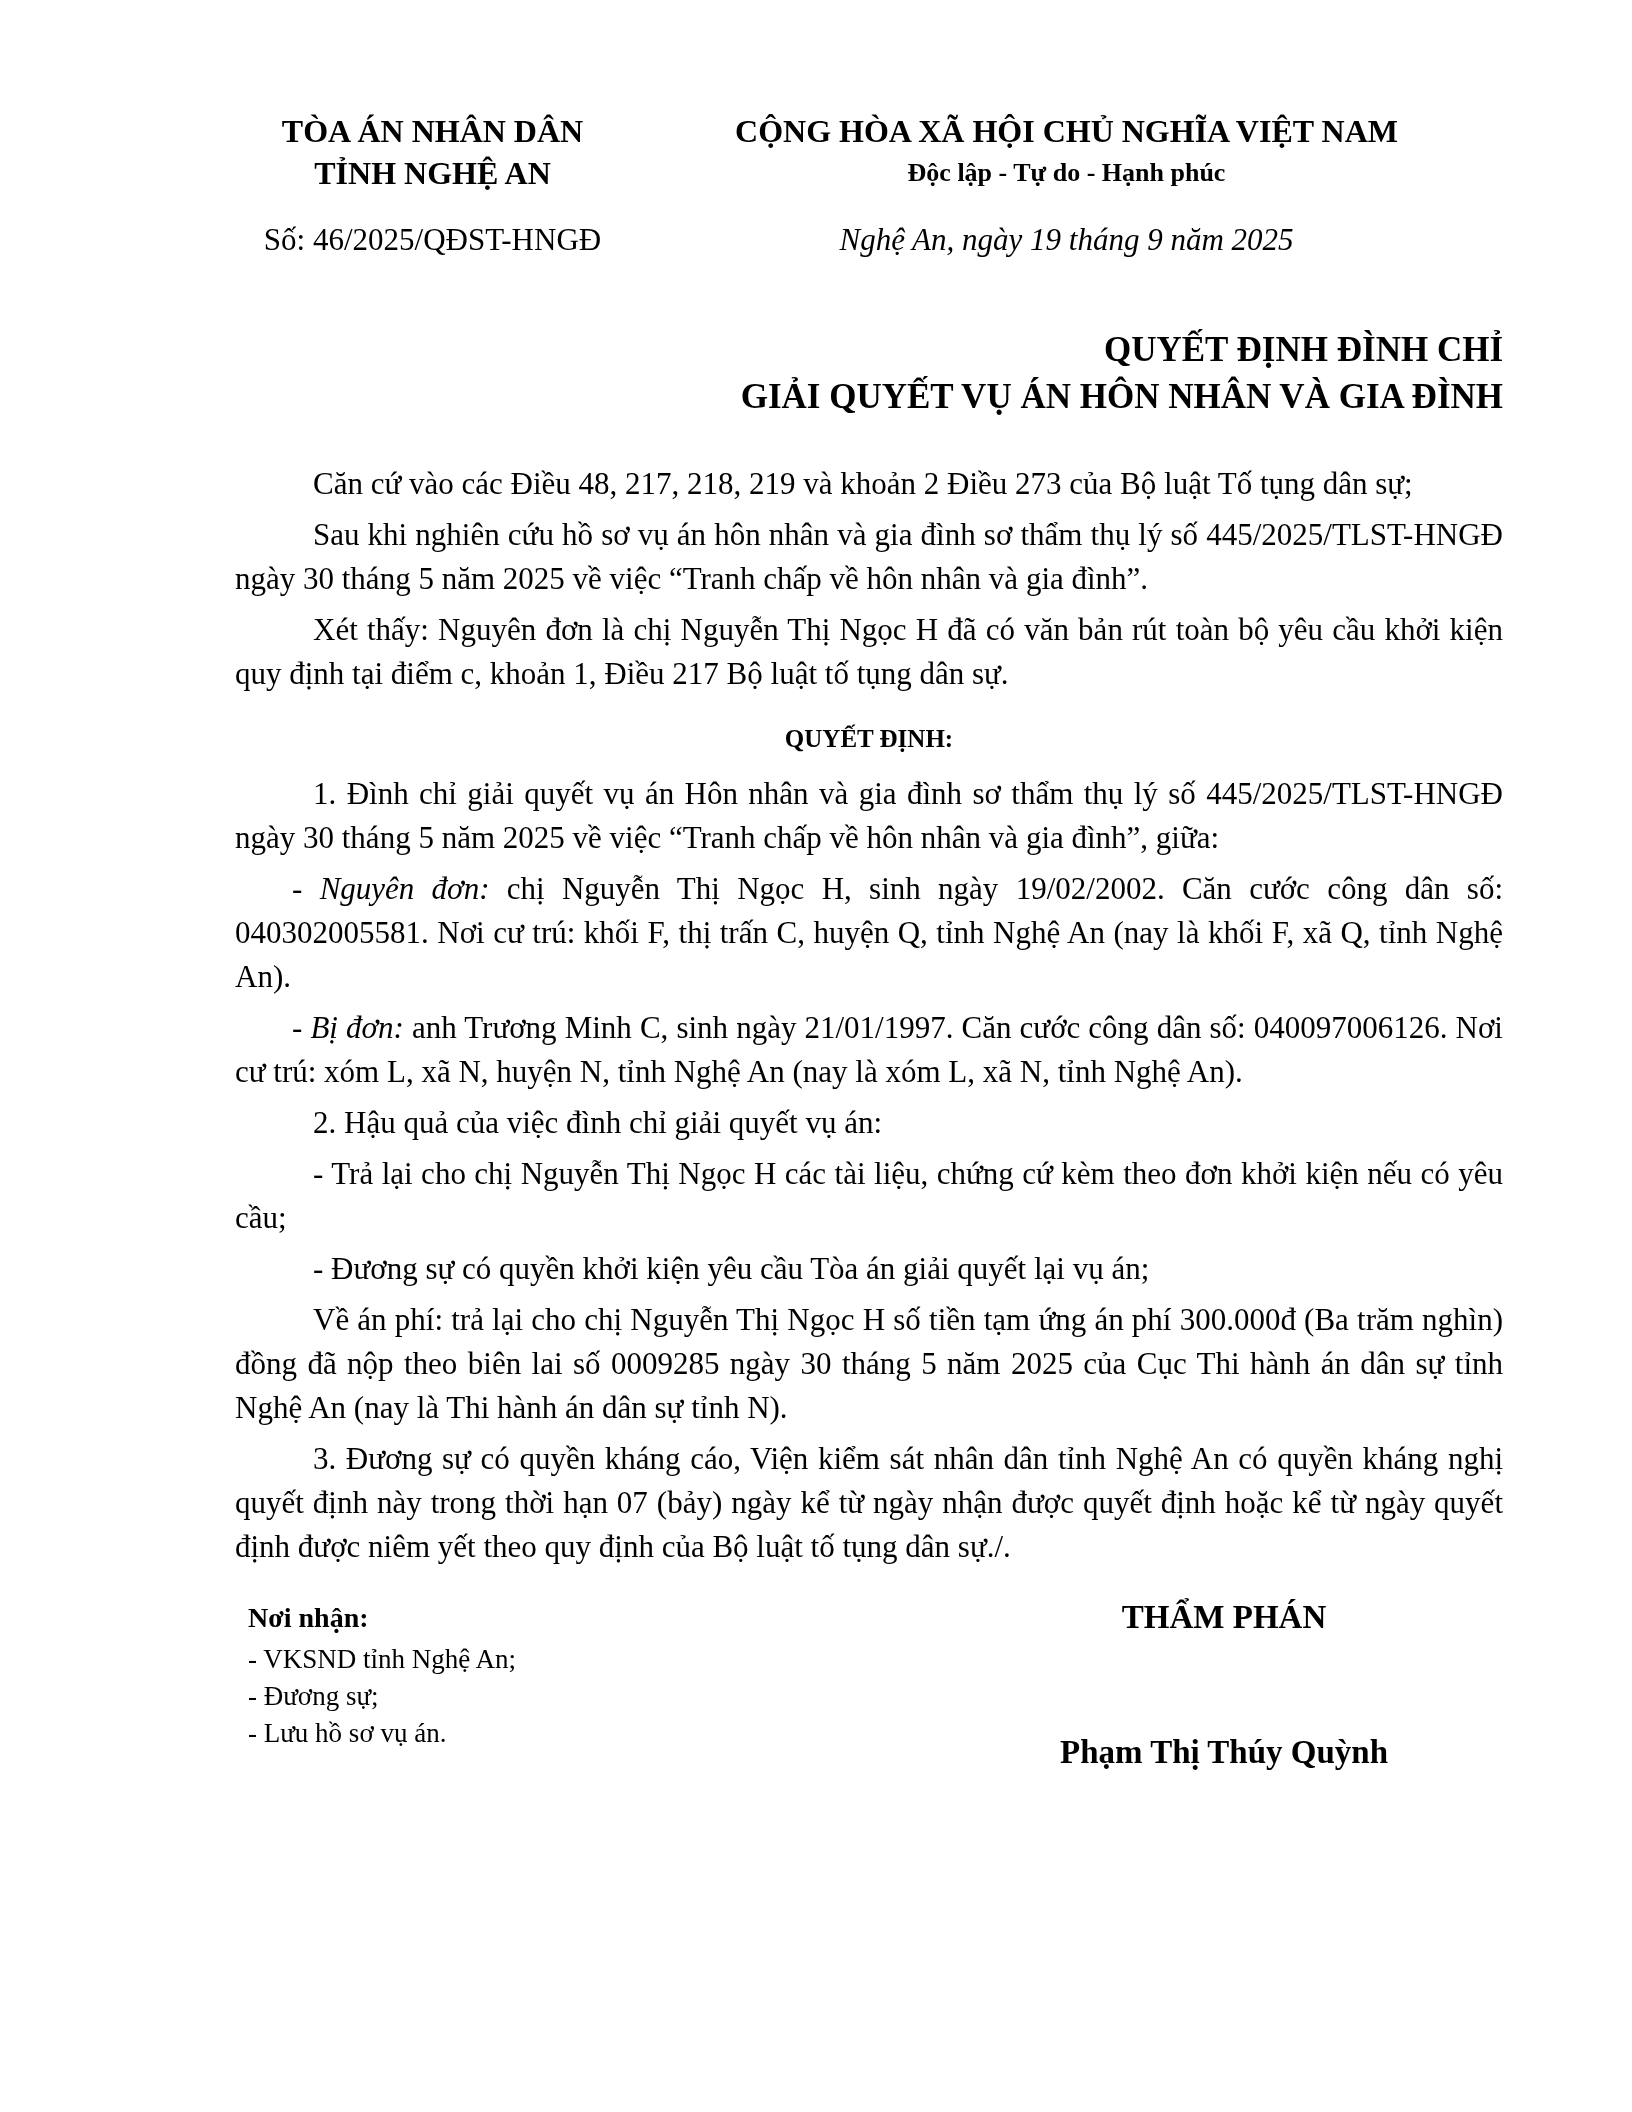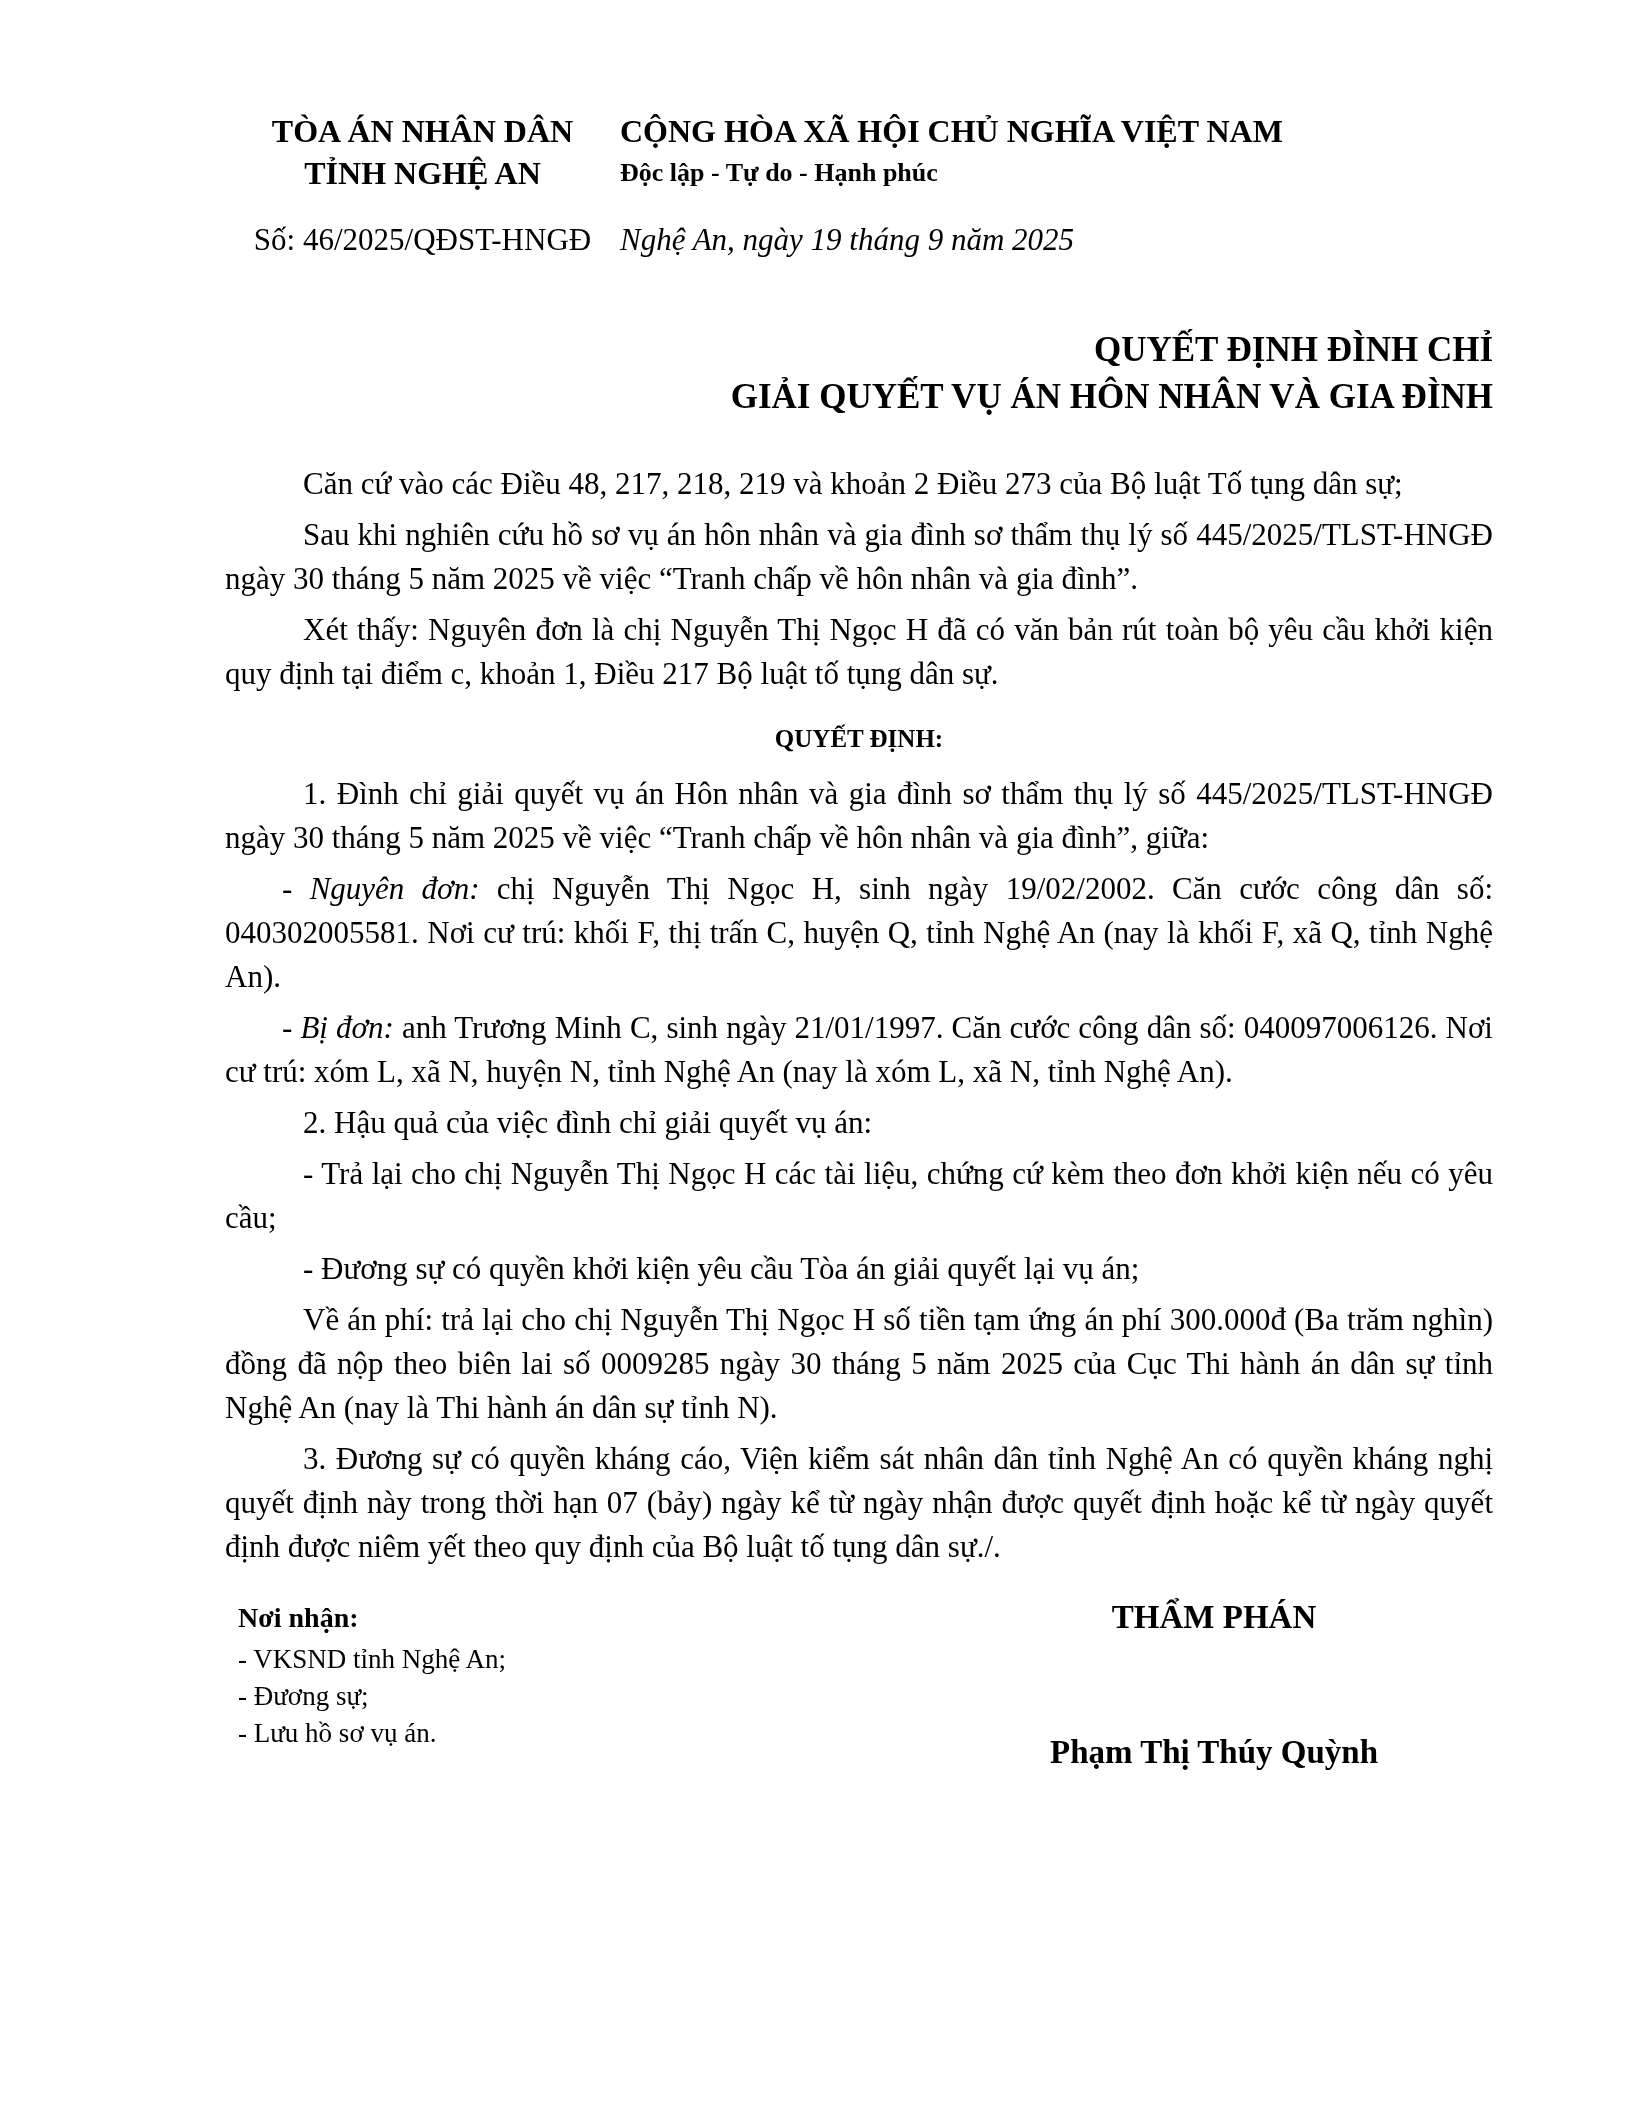--- a/index.html
+++ b/index.html
@@ -8,34 +8,34 @@
     position: relative;
     width: 1632px;
     height: 2112px;
     background: #ffffff;
     color: #000000;
     font-family: "Liberation Serif", "DejaVu Serif", serif;
     overflow: hidden;
   }
   .content {
     position: absolute;
-    left: 225px;
+    left: 235px;
     top: 110px;
     width: 1268px;
   }
   .header { display: flex; align-items: flex-start; }
   .header-left { width: 395px; text-align: center; }
   .org-line { font-weight: bold; font-size: 32px; line-height: 42px; }
   .doc-number {
     font-size: 31px;
     margin-top: 28px;
     text-align: center;
     white-space: nowrap;
   }
-  .header-right { flex: 1; text-align: left; }
+  .header-right { flex: 1; text-align: center; }
   .nat-line1 { font-weight: bold; font-size: 32px; line-height: 42px; }
   .nat-line2 { font-weight: bold; font-size: 26px; line-height: 42px; }
   .date-line { font-style: italic; font-size: 31px; margin-top: 28px; }
   .title {
     text-align: right;
     font-weight: bold;
     font-size: 35px;
     line-height: 47px;
     margin-top: 68px;
   }

